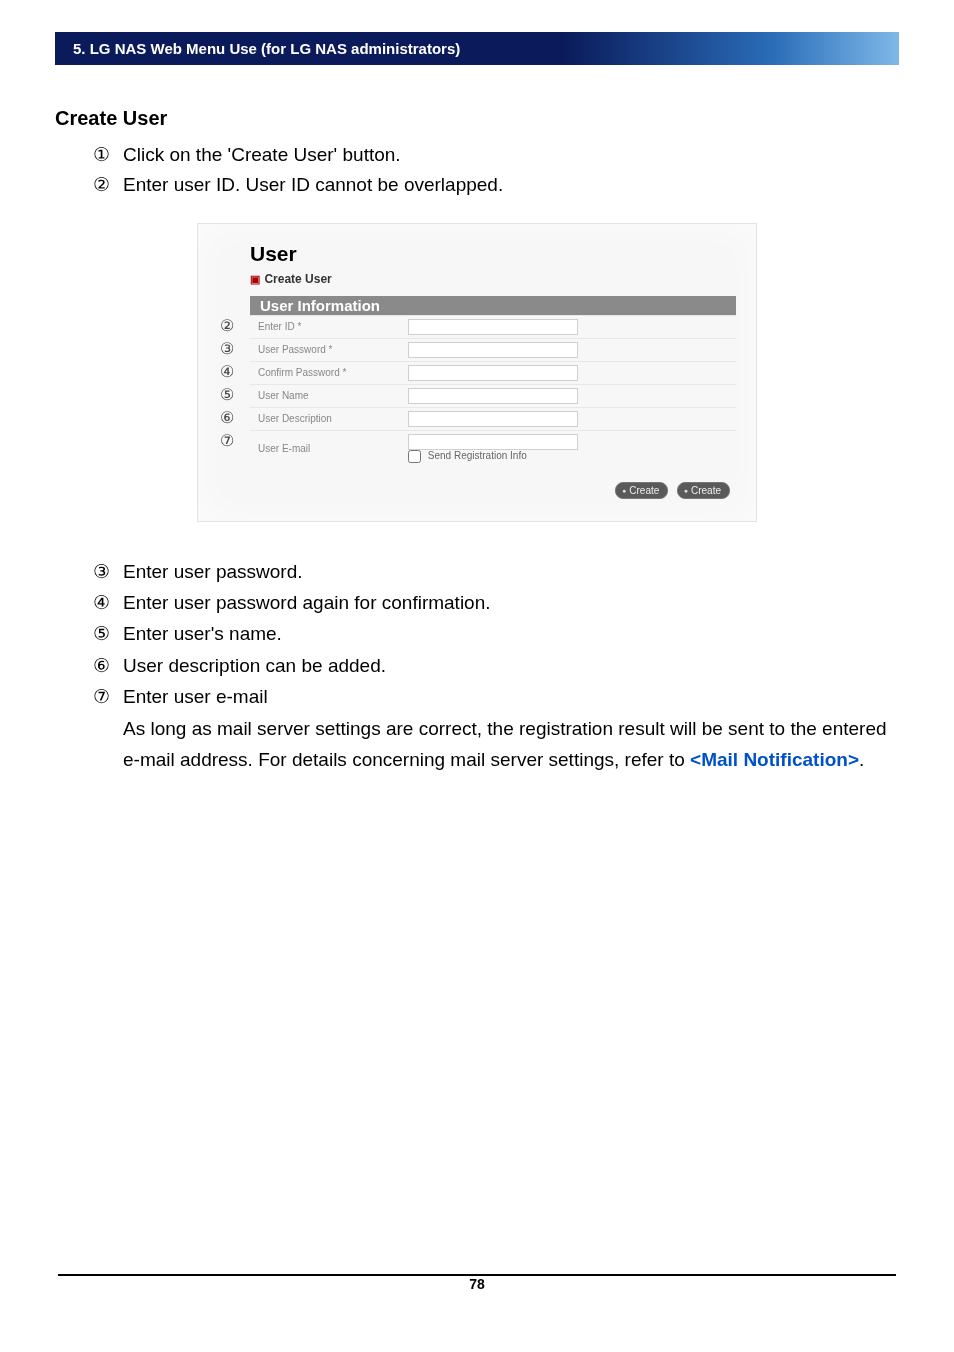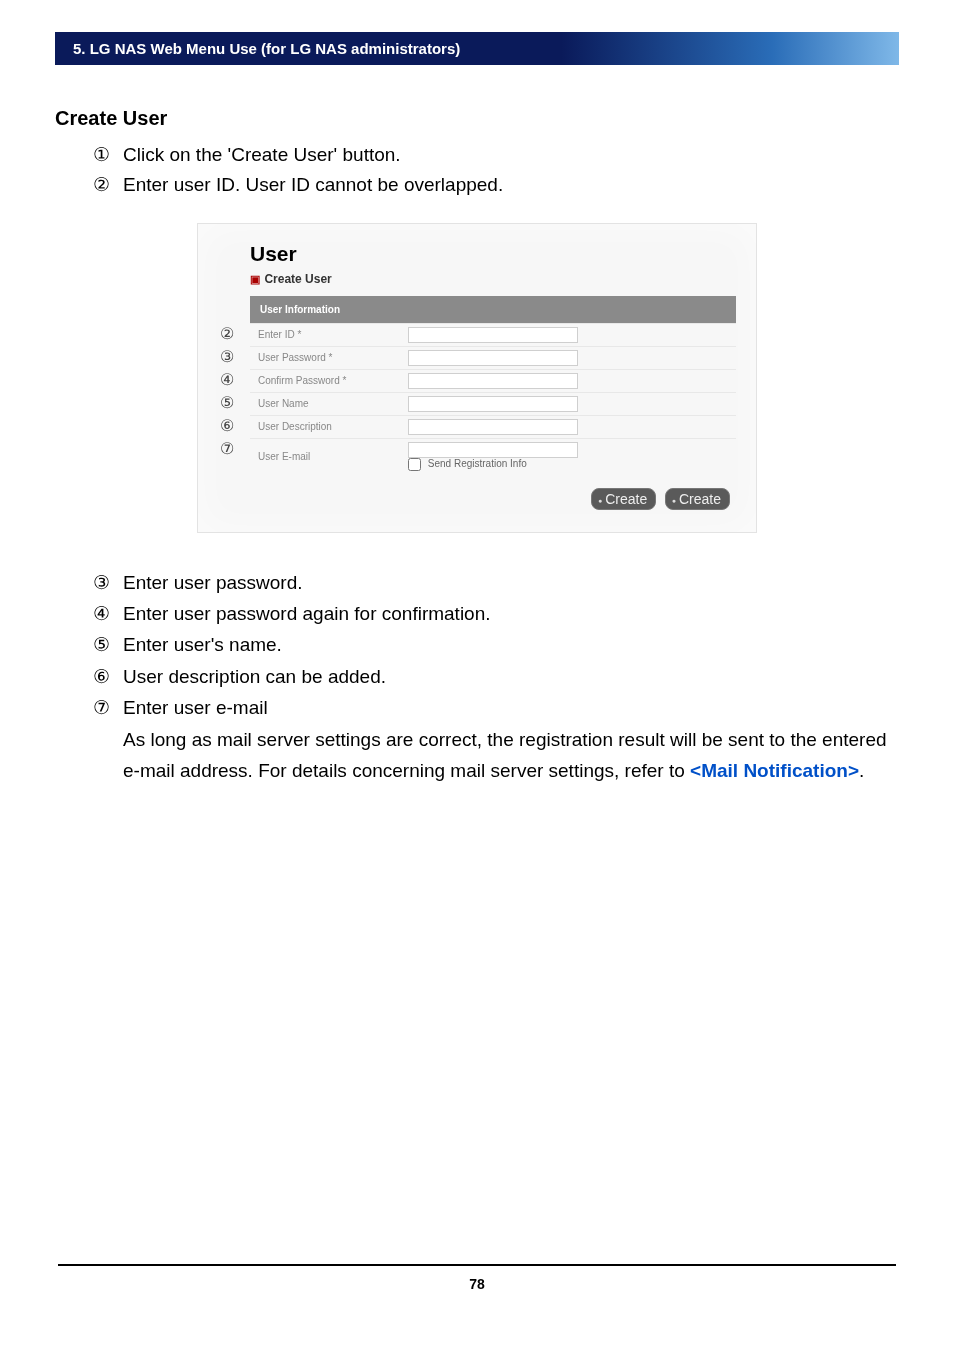--- a/index.html
+++ b/index.html
@@ -78,23 +78,23 @@
   .ss-table {
     width: 100%;
     border-collapse: collapse;
     font-size: 10px;
     color: #888;
   }
   .ss-table thead th {
     background: #8a8a8a;
     color: #fff;
     text-align: left;
-    padding: 8px 10px;
-    font-weight: bold;
-    font-size: 10px;
+    padding: 1px 10px;
+    font-weight: bold;
+    font-size: 15px;
   }
   .ss-table td {
     padding: 3px 8px;
     border-top: 1px solid #e8e8e8;
     vertical-align: middle;
   }
   .ss-table td.label-cell { width: 150px; color:#888; }
   .ss-input {
     width: 170px;
     height: 16px;
@@ -109,21 +109,21 @@
   .ss-checkbox-label { font-size: 10px; color:#666; }
   .ss-buttons {
     text-align: right;
     margin-top: 14px;
     padding-right: 6px;
   }
   .ss-btn {
     display: inline-block;
     background: #5a5a5a;
     color: #eee;
-    font-size: 14px;
+    font-size: 10px;
     padding: 2px 8px 2px 6px;
     border-radius: 8px;
     margin-left: 4px;
     border: 1px solid #777;
     cursor: pointer;
   }
   .ss-btn::before {
     content: "●";
     font-size: 7px;
     margin-right: 3px;
@@ -153,21 +153,20 @@
     font-weight: bold;
     text-align: right;
   }
   .footer-line {
     position: absolute;
     bottom: 60px;
     left: 58px;
     right: 58px;
     border-top: 2px solid #000;
     text-align: center;
-    padding-top: 10px;
     font-weight: bold;
     font-size: 14px;
   }
 </style>
 </head>
 <body>
 
 <div class="page">
   <div class="header-bar">5. LG NAS Web Menu Use (for LG NAS administrators)</div>
 

